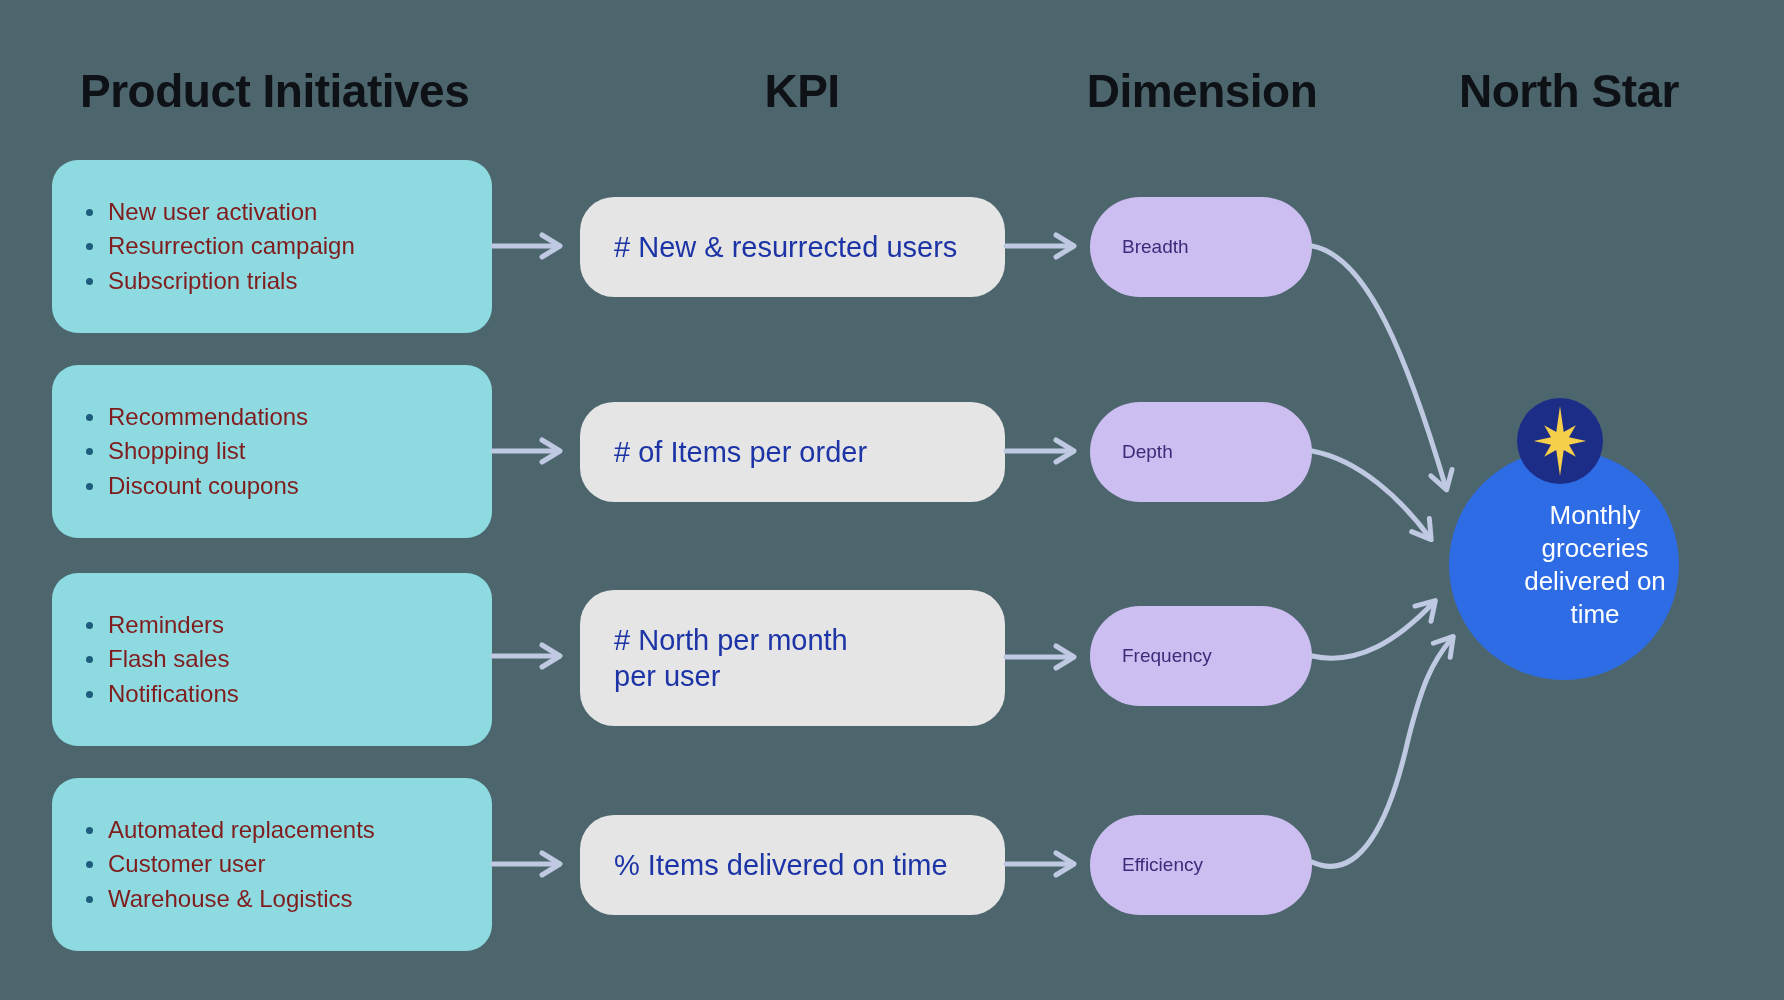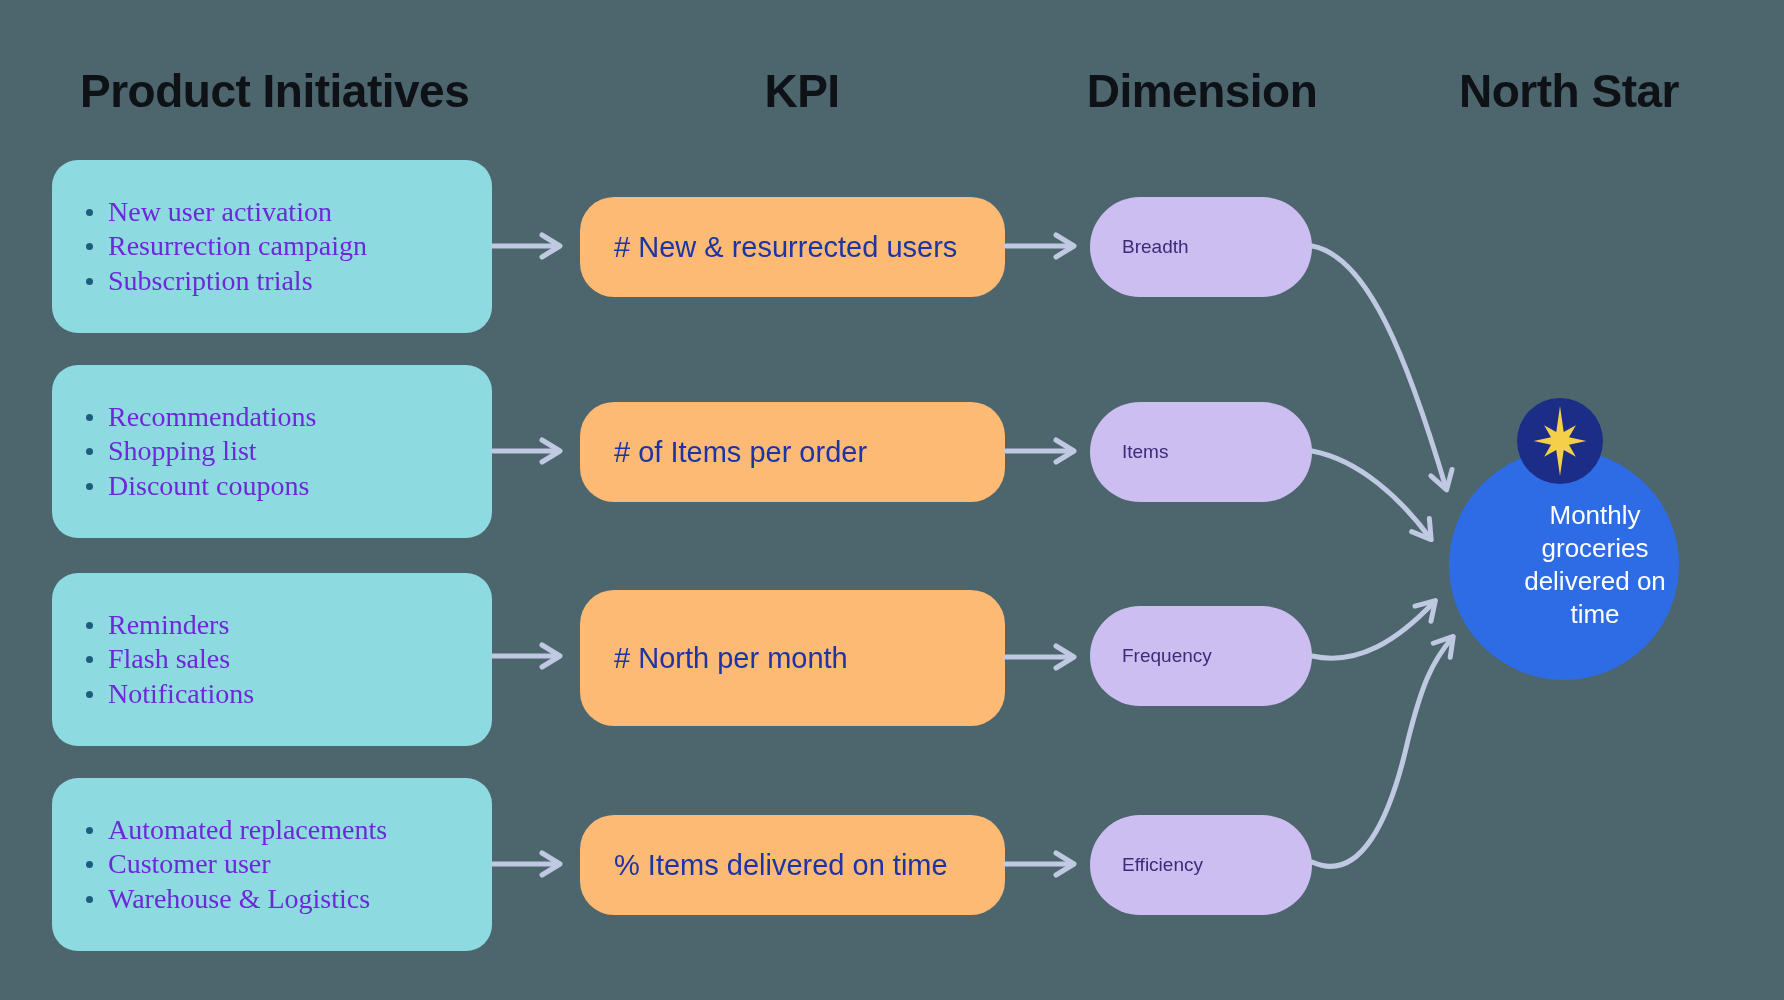--- a/index.html
+++ b/index.html
@@ -15,31 +15,31 @@
   }
   .centered{transform:translateX(-50%);}
   
   .init-box{
     position:absolute;left:52px;width:440px;height:173px;
     background:#8edae1;border-radius:26px;box-sizing:border-box;
     display:flex;flex-direction:column;justify-content:center;
     padding-left:34px;
   }
   .ib-line{
-    position:relative;padding-left:22px;font-size:28px;line-height:34.5px;
-    color:#6d28d9;white-space:nowrap;font-family:Liberation Serif, serif;
+    position:relative;padding-left:22px;font-size:24px;line-height:34.5px;
+    color:#7f1d1d;white-space:nowrap;
   }
   .dot{
     position:absolute;left:0;top:14px;width:7px;height:7px;border-radius:50%;
     background:#1d5c7c;
   }
   
   .kpi-box{
     position:absolute;left:580px;width:425px;
-    background:#fdba74;border-radius:34px;box-sizing:border-box;
+    background:#e5e5e5;border-radius:34px;box-sizing:border-box;
     display:flex;flex-direction:column;justify-content:center;
     padding-left:34px;font-size:29px;line-height:36px;color:#1c34a6;
   }
   .kpi-box span{display:block;white-space:nowrap;}
   
   .pill{
     position:absolute;left:1090px;width:222px;height:100px;
     background:#ccbef1;border-radius:50px;box-sizing:border-box;
     display:flex;align-items:center;padding-left:32px;
     font-size:19px;color:#3d2a78;white-space:nowrap;
@@ -97,28 +97,29 @@
   <div class="kpi-box" style="top:197px;height:100px">
     <span># New &amp; resurrected users</span>
       <span></span>
   </div>
   <div class="kpi-box" style="top:402px;height:100px">
     <span># of Items per order</span>
       <span></span>
   </div>
   <div class="kpi-box" style="top:590px;height:136px">
     <span># North per month</span>
+      <span>per user</span>
   </div>
   <div class="kpi-box" style="top:815px;height:100px">
     <span>% Items delivered on time</span>
       <span></span>
   </div>
 
   <div class="pill" style="top:197px">Breadth</div>
-  <div class="pill" style="top:402px">Items</div>
+  <div class="pill" style="top:402px">Depth</div>
   <div class="pill" style="top:606px">Frequency</div>
   <div class="pill" style="top:815px">Efficiency</div>
 
   <div class="ns-circle">
     <div class="ns-label">Monthly groceries delivered on time</div>
   </div>
   <div class="ns-badge">
     <svg width="74" height="78" viewBox="-38 -40 76 80">
       <polygon fill="#f5cf49" points="
         0,-36  3.83,-9.24  16.3,-16.3  9.24,-3.83

